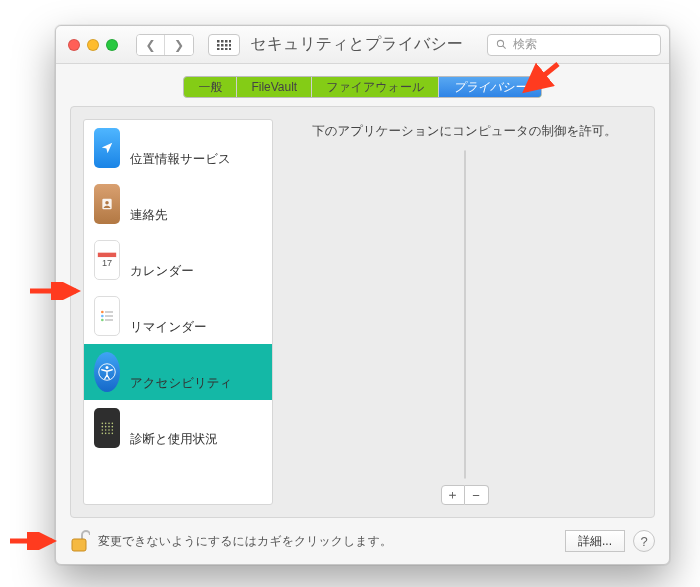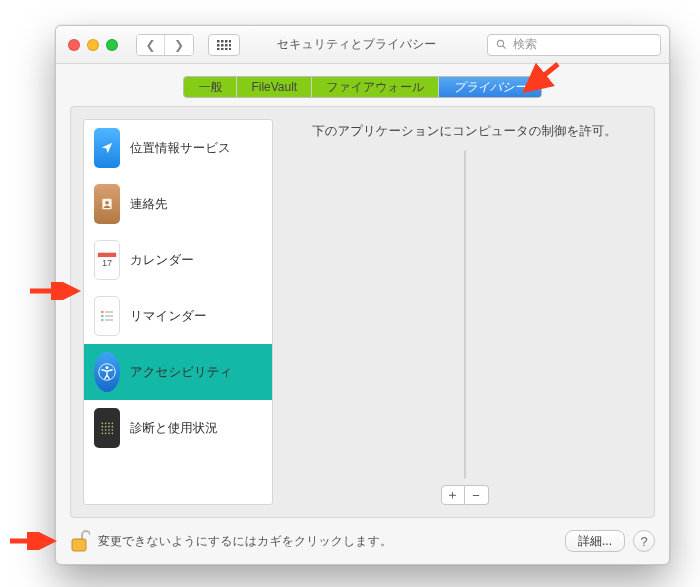--- a/index.html
+++ b/index.html
@@ -45,21 +45,21 @@
     width:28px; border:none; background:#fff; color:#888;
     border-right:1px solid #d9d9d9; display:flex;align-items:center;justify-content:center;
     font-size:12px;cursor:default;
   }
   .navseg button:last-child{border-right:none;}
   .gridbtn{
     margin-left:6px;width:32px;height:22px;border:1px solid #c9c9c9;border-radius:4px;
     background:#fff;display:flex;align-items:center;justify-content:center;color:#555;
   }
   .wtitle{
-    position:absolute; left:0;right:12px; text-align:center; font-size:12px; color:#555; pointer-events:none;
+    position:absolute; left:0;right:12px; text-align:center; font-size:16px; color:#555; pointer-events:none;
   }
   .search{
     margin-left:auto; width:174px; height:22px;
     border:1px solid #c9c9c9; border-radius:4px; background:#fff;
     display:flex;align-items:center; gap:6px; padding:0 8px; color:#999;
   }
   .search svg{width:11px;height:11px;stroke:#999;}
   .search span{font-size:12px;}
   
   .tabrow{
@@ -85,21 +85,21 @@
     border-radius:4px;
     padding:12px;
     display:flex; gap:14px;
     position:relative;
   }
   .sidebar{
     width:190px; background:#fff; border:1px solid #d6d6d6; border-radius:3px;
     overflow:hidden;
   }
   .sideitem{
-    display:flex;align-items:center;gap:10px; padding:8px 10px; font-size:12.5px;color:#333;
+    display:flex;align-items:flex-end;gap:10px; padding:8px 10px; font-size:12.5px;color:#333;
   }
   .sideitem.sel{background:#14b8a6;}
   .icn{width:26px;height:40px;border-radius:5px;display:flex;align-items:center;justify-content:center;flex-shrink:0;}
   .rightpane{
     flex:1; display:flex;flex-direction:column;align-items:center;
   }
   .desc{font-size:12.5px;color:#444;margin:4px 2px 10px;}
   .listbox{
     flex:1; background:#fff; border:1px solid #cfcfcf; border-radius:3px;
     min-height:180px;
@@ -115,21 +115,21 @@
   .addremove .sq:first-child{border-radius:4px 0 0 4px;}
   .addremove .sq:last-child{border-radius:0 4px 4px 0;border-left:none;}
   
   .footer{
     height:46px; display:flex;align-items:center; padding:0 14px; gap:8px;
   }
   .lock{width:20px;height:24px;position:relative;}
   .foot-text{font-size:12px;color:#555;}
   .spacer{flex:1;}
   .btn{
-    height:22px;border:1px solid #c6c6c6;border-radius:8px;background:linear-gradient(#fff,#f3f3f3);
+    height:22px;border:1px solid #c6c6c6;border-radius:0;background:linear-gradient(#fff,#f3f3f3);
     padding:0 12px;font-size:12px;color:#333;
   }
   .help{
     width:22px;height:22px;border:1px solid #c6c6c6;border-radius:11px;background:linear-gradient(#fff,#f1f1f1);
     display:flex;align-items:center;justify-content:center;color:#666;font-size:13px;
   }
   
   .arrow{position:absolute;pointer-events:none;}
   .arrow svg{display:block;}
 </style>

